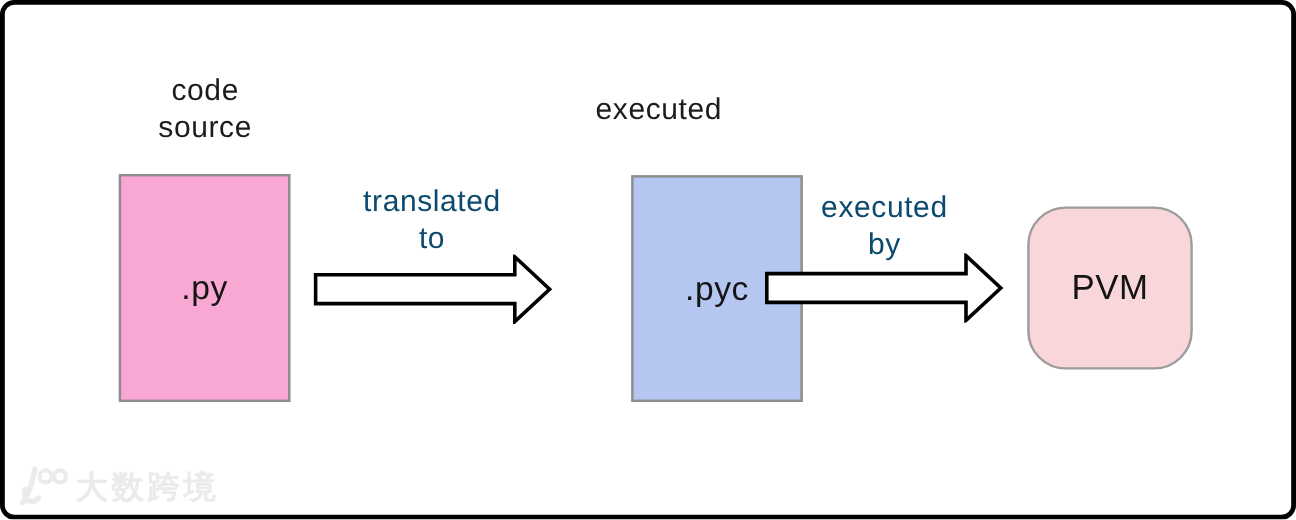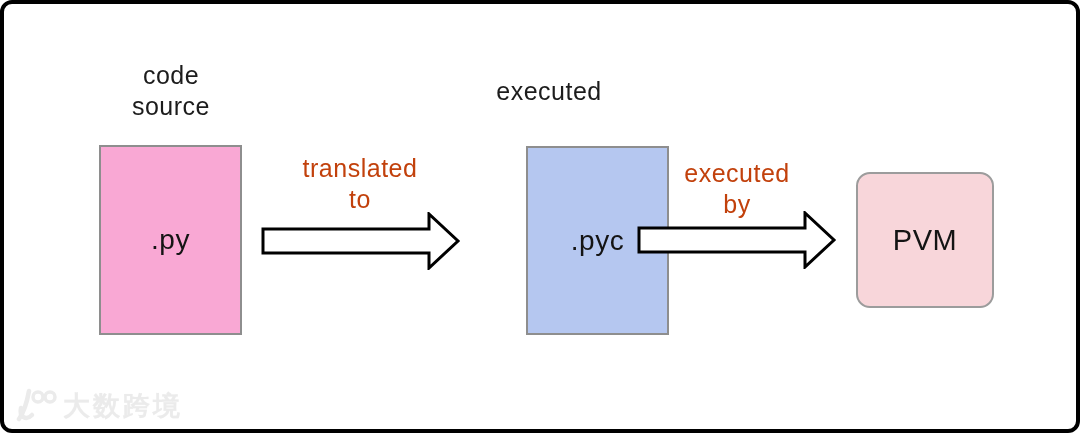--- a/index.html
+++ b/index.html
@@ -24,21 +24,21 @@
     color: #1c1c1c;
     letter-spacing: 0.5px;
   }
   .node-label span { display: block; }
 
   .flow-label {
     position: absolute;
     text-align: center;
     font-size: 25px;
     line-height: 31px;
-    color: #c2410c;
+    color: #0c4a6e;
     letter-spacing: 0.5px;
   }
   .flow-label span { display: block; }
 
   .node-box {
     position: absolute;
     display: flex;
     align-items: center;
     justify-content: center;
     font-size: 28px;
@@ -53,21 +53,21 @@
   .box-bytecode {
     left: 474px; top: 142px; width: 143px; height: 189px;
     background: #b5c7f0;
     border: 2px solid #8e8e8e;
     margin-left: 48px;
   }
   .box-pvm {
     left: 852px; top: 168px; width: 138px; height: 136px;
     background: #f8d6da;
     border: 2px solid #9c9c9c;
-    border-radius: 14px;
+    border-radius: 32px;
     font-size: 29px;
   }
 
   .label-source   { left: 67px;  top: 56px;  width: 200px; }
   .label-bytecode { left: 455px; top: 72px;  width: 180px; }
   .label-translated { left: 266px; top: 149px; width: 180px; }
   .label-executed   { left: 643px; top: 141px; width: 180px; margin-top: 13px; }
 
   .arrow { position: absolute; }
   .arrow-1 { left: 257px; top: 208px; }

